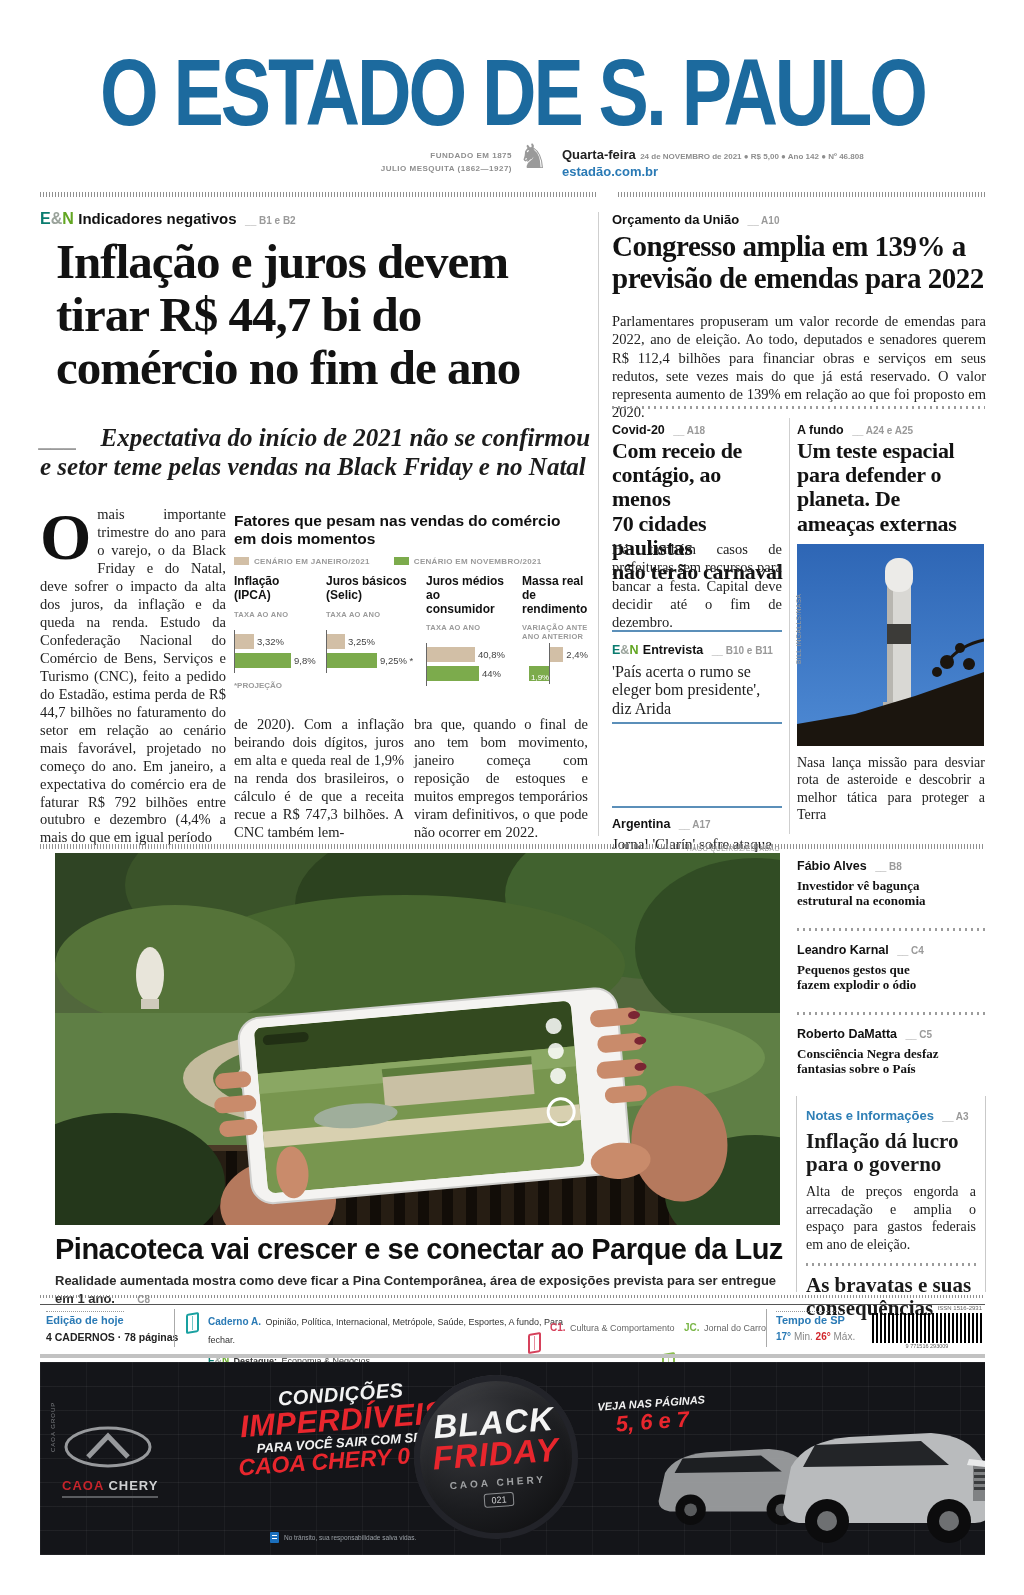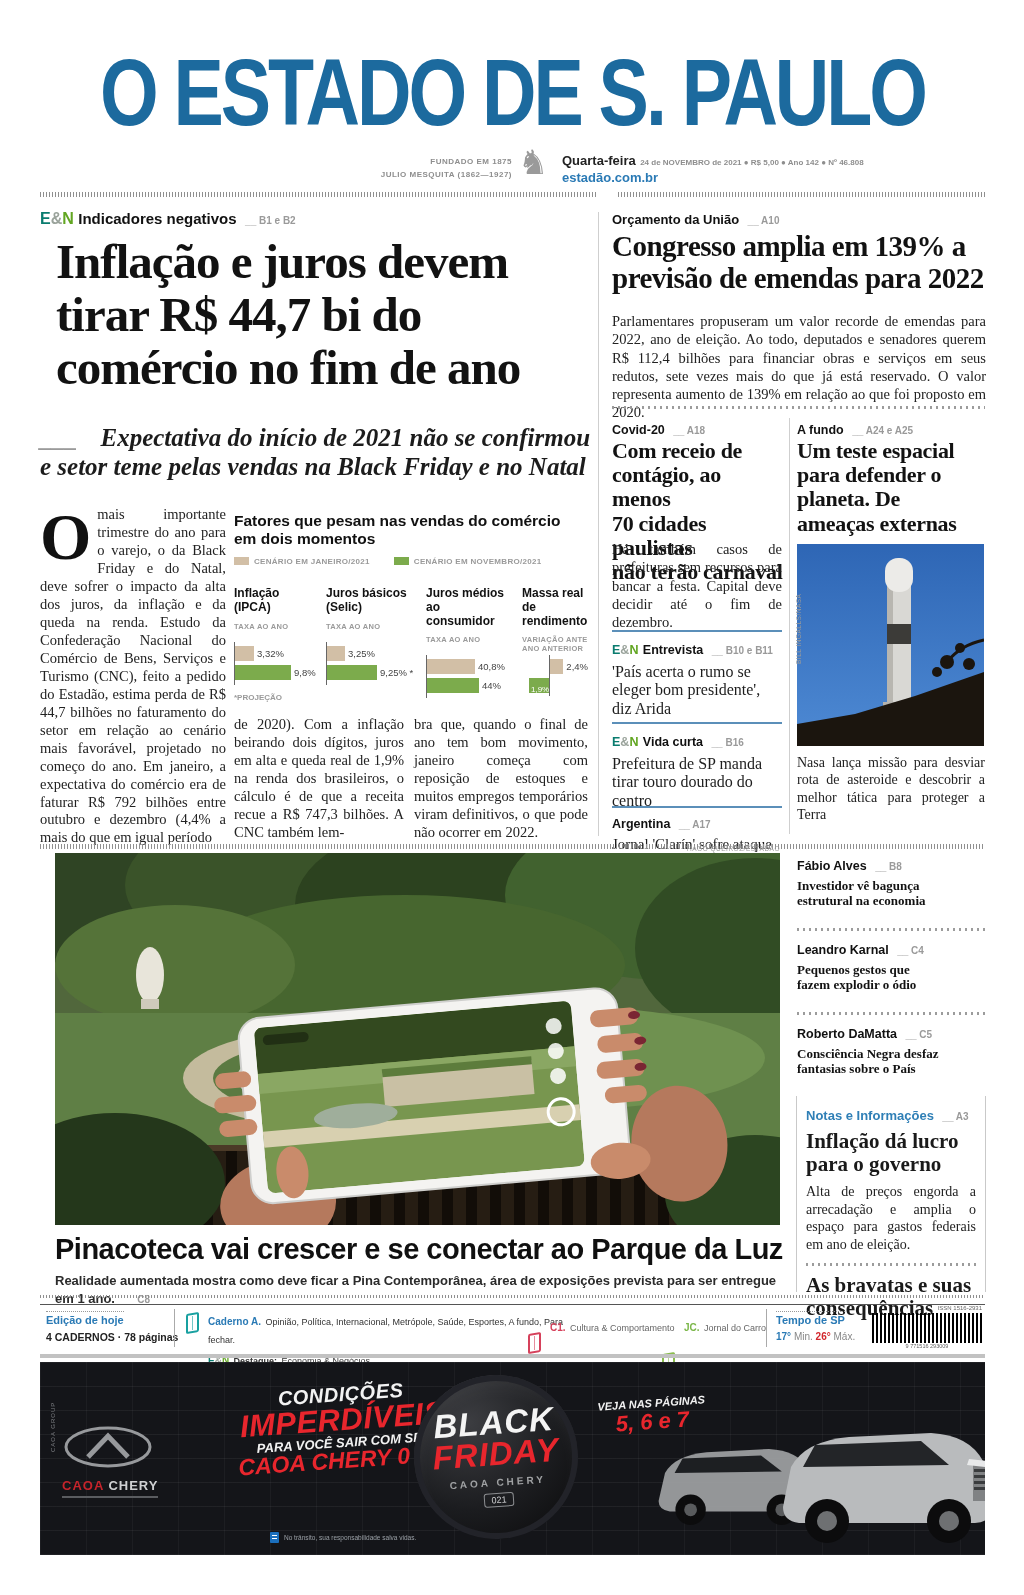--- a/index.html
+++ b/index.html
@@ -47,21 +47,21 @@
   .dropcap { float:left; font-family:"Liberation Serif",serif; font-weight:bold; font-size:66px;
     line-height:.82; padding:4px 6px 0 0; color:#111; }
 
   
   .chart-title { font-size:15.5px; font-weight:bold; line-height:1.15; color:#111; }
   .legend { display:flex; gap:24px; margin-top:9px; }
   .legend-item { display:flex; align-items:center; gap:5px; font-size:8px; font-weight:bold;
     color:#9a9a9a; letter-spacing:.3px; }
   .sw { width:15px; height:8px; display:inline-block; }
   .sw-jan { background:#d2bfa6; } .sw-nov { background:#7cab4c; }
-  .cgroups { display:flex; margin-top:20px;justify-content:space-between; }
+  .cgroups { display:flex; margin-top:8px;justify-content:space-between; }
   .cgroup { }
   .cg-name { font-size:12px; font-weight:bold; line-height:1.2; color:#111; min-height:30px; }
   .cg-unit { font-size:7.5px; color:#9a9a9a; font-weight:bold; letter-spacing:.3px; margin-top:6px; min-height:18px; }
   .cg-bars { border-left:1px solid #666; padding:3px 0 2px 0; margin-top:2px; }
   .cg-row { display:flex; align-items:center; height:17px; margin-bottom:2px; }
   .bar { height:15px; display:inline-block; }
   .bar-jan { background:#d2bfa6; } .bar-nov { background:#7cab4c; }
   .bar-label { font-size:9.5px; color:#444; margin-left:3px; white-space:nowrap; }
   .chart-foot { font-size:8px; color:#9a9a9a; font-weight:bold; margin-top:8px; }
   .g4-wrap { position:relative; margin-top:2px; padding:3px 0 2px 0; }
@@ -132,21 +132,21 @@
 </style>
 </head>
 <body>
 
 <div class="page">
 
   <div class="abs masthead" style="left:0; top:38px;">
     <div class="masthead-title">O ESTADO DE S. PAULO</div>
   </div>
 
-  <div class="abs" style="left:0; top:146px; width:1024px; height:46px;">
+  <div class="abs" style="left:0; top:140px; width:1024px; height:46px;">
     <div class="dl-founded">
       <div>FUNDADO EM 1875</div>
       <div>JULIO MESQUITA (1862—1927)</div>
     </div>
     <div class="dl-horse">♞</div>
     <div class="dl-right">
       <div>
         <span class="dl-weekday">Quarta-feira</span>
         <span class="dl-info">24 de NOVEMBRO de 2021 ● R$ 5,00 ● Ano 142 ● Nº 46.808</span>
       </div>
@@ -288,28 +288,20 @@
   <div class="abs" style="left:612px; top:640px; width:170px;">
     <div>
       <span class="en-e" style="font-size:12.5px">E</span><span class="en-amp" style="font-size:12.5px">&amp;</span><span class="en-n" style="font-size:12.5px">N</span>
       <span class="kicker-sm">Entrevista</span>
       <span class="pageref">__ B10 e B11</span>
     </div>
     <div class="brief-text" style="margin-top:5px;">'País acerta o rumo se eleger bom presidente', diz Arida</div>
   </div>
 
   <div class="abs bluerule" style="left:612px; top:722px; width:170px;"></div>
-  <div class="abs" style="left:612px; top:732px; width:170px;">
-    <div>
-      <span class="en-e" style="font-size:12.5px">E</span><span class="en-amp" style="font-size:12.5px">&amp;</span><span class="en-n" style="font-size:12.5px">N</span>
-      <span class="kicker-sm">Vida curta</span>
-      <span class="pageref">__ B16</span>
-    </div>
-    <div class="brief-text" style="margin-top:5px;">Prefeitura de SP manda tirar touro dourado do centro</div>
-  </div>
 
   <div class="abs bluerule" style="left:612px; top:806px; width:170px;"></div>
   <div class="abs" style="left:612px; top:814px; width:170px;">
     <div>
       <span class="kicker-sm">Argentina</span>
       <span class="pageref">__ A17</span>
     </div>
     <div class="brief-text" style="margin-top:4px; font-size:15px;">Jornal 'Clarín' sofre ataque com coquetéis molotov</div>
   </div>
 

